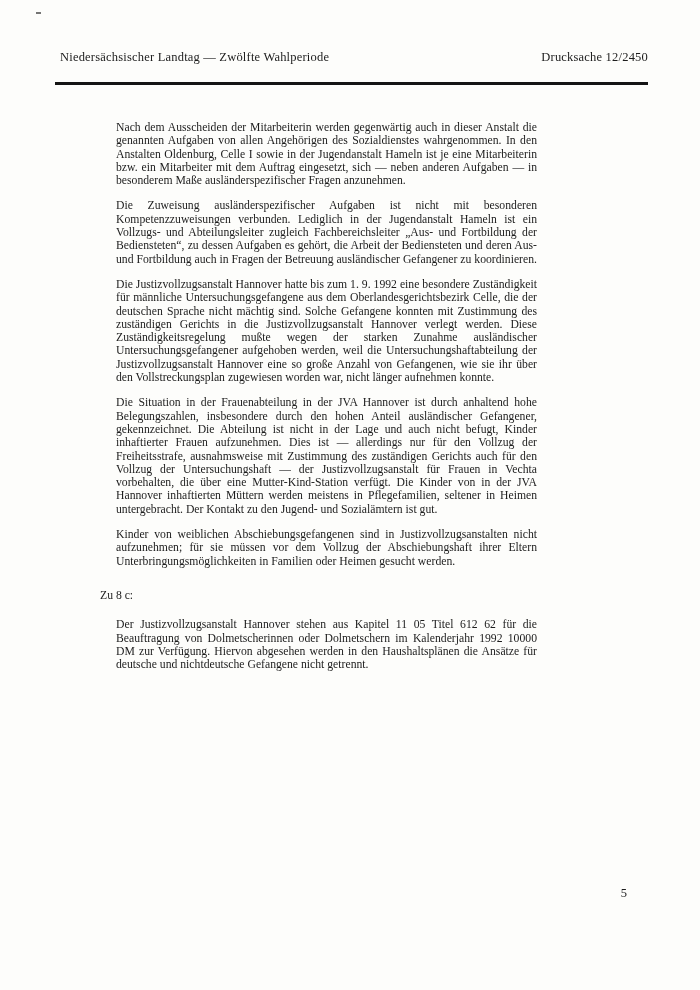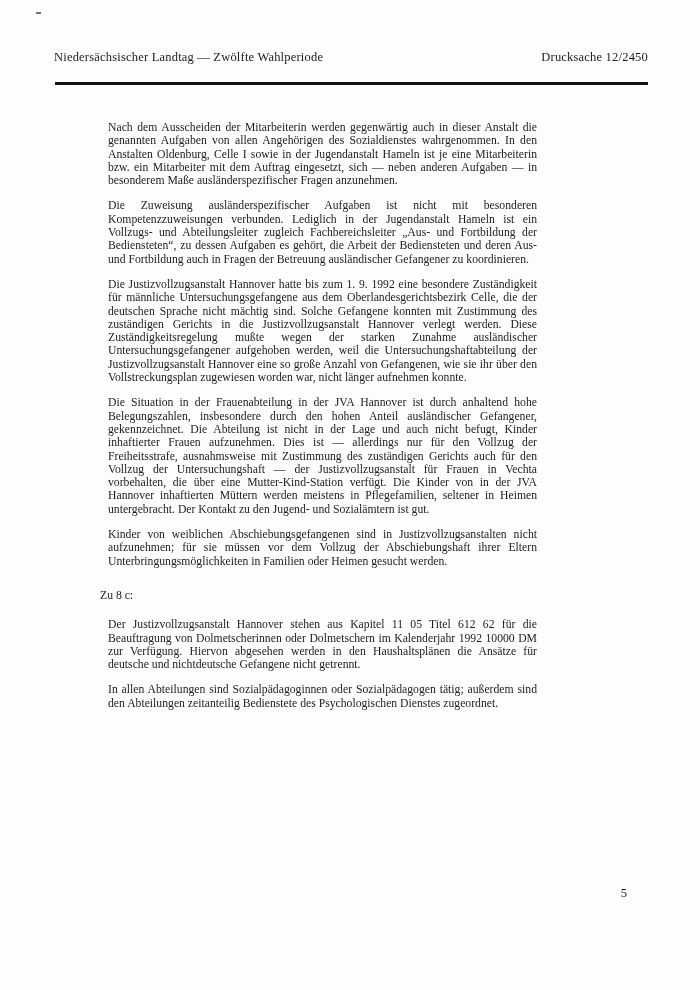--- a/index.html
+++ b/index.html
@@ -13,21 +13,21 @@
     height: 990px;
     margin: 0 auto;
     background: #fdfdfb;
     color: #1c1c1c;
     font-family: "Liberation Serif", "DejaVu Serif", serif;
     overflow: hidden;
   }
   .header-row {
     position: absolute;
     top: 50px;
-    left: 54px;
+    left: 60px;
     right: 52px;
     display: flex;
     justify-content: space-between;
     align-items: flex-start;
     font-size: 12.5px;
     letter-spacing: 0.2px;
   }
   .header-rule {
     position: absolute;
     top: 82px;
@@ -40,21 +40,21 @@
     position: absolute;
     top: 121px;
     left: 100px;
     width: 437px;
     font-size: 11.7px;
     line-height: 13.3px;
     text-align: justify;
     text-justify: inter-word;
   }
   .body-col p {
-    margin: 0 0 12px 8px;
+    margin: 0 0 12px 16px;
   }
   .body-col p.section-heading {
     margin: 21px 0 16px 0;
     text-align: left;
   }
   .page-number {
     position: absolute;
     top: 886px;
     right: 73px;
     font-size: 12.5px;
@@ -84,18 +84,17 @@
   <div class="header-rule"></div>
 
   <div class="body-col">
     <p>Nach dem Ausscheiden der Mitarbeiterin werden gegenwärtig auch in dieser Anstalt die genannten Aufgaben von allen Angehörigen des Sozialdienstes wahrgenommen. In den Anstalten Oldenburg, Celle I sowie in der Jugendanstalt Hameln ist je eine Mitarbeiterin bzw. ein Mitarbeiter mit dem Auftrag eingesetzt, sich — neben anderen Aufgaben — in besonderem Maße ausländerspezifischer Fragen anzunehmen.</p>
     <p>Die Zuweisung ausländerspezifischer Aufgaben ist nicht mit besonderen Kompetenzzuweisungen verbunden. Lediglich in der Jugendanstalt Hameln ist ein Vollzugs- und Abteilungsleiter zugleich Fachbereichsleiter „Aus- und Fortbildung der Bediensteten“, zu dessen Aufgaben es gehört, die Arbeit der Bediensteten und deren Aus- und Fortbildung auch in Fragen der Betreuung ausländischer Gefangener zu koordinieren.</p>
     <p>Die Justizvollzugsanstalt Hannover hatte bis zum 1. 9. 1992 eine besondere Zuständigkeit für männliche Untersuchungsgefangene aus dem Oberlandesgerichtsbezirk Celle, die der deutschen Sprache nicht mächtig sind. Solche Gefangene konnten mit Zustimmung des zuständigen Gerichts in die Justizvollzugsanstalt Hannover verlegt werden. Diese Zuständigkeitsregelung mußte wegen der starken Zunahme ausländischer Untersuchungsgefangener aufgehoben werden, weil die Untersuchungshaftabteilung der Justizvollzugsanstalt Hannover eine so große Anzahl von Gefangenen, wie sie ihr über den Vollstreckungsplan zugewiesen worden war, nicht länger aufnehmen konnte.</p>
     <p>Die Situation in der Frauenabteilung in der JVA Hannover ist durch anhaltend hohe Belegungszahlen, insbesondere durch den hohen Anteil ausländischer Gefangener, gekennzeichnet. Die Abteilung ist nicht in der Lage und auch nicht befugt, Kinder inhaftierter Frauen aufzunehmen. Dies ist — allerdings nur für den Vollzug der Freiheitsstrafe, ausnahmsweise mit Zustimmung des zuständigen Gerichts auch für den Vollzug der Untersuchungshaft — der Justizvollzugsanstalt für Frauen in Vechta vorbehalten, die über eine Mutter-Kind-Station verfügt. Die Kinder von in der JVA Hannover inhaftierten Müttern werden meistens in Pflegefamilien, seltener in Heimen untergebracht. Der Kontakt zu den Jugend- und Sozialämtern ist gut.</p>
     <p>Kinder von weiblichen Abschiebungsgefangenen sind in Justizvollzugsanstalten nicht aufzunehmen; für sie müssen vor dem Vollzug der Abschiebungshaft ihrer Eltern Unterbringungsmöglichkeiten in Familien oder Heimen gesucht werden.</p>
     <p class="section-heading">Zu 8 c:</p>
     <p>Der Justizvollzugsanstalt Hannover stehen aus Kapitel 11 05 Titel 612 62 für die Beauftragung von Dolmetscherinnen oder Dolmetschern im Kalenderjahr 1992 10000 DM zur Verfügung. Hiervon abgesehen werden in den Haushaltsplänen die Ansätze für deutsche und nichtdeutsche Gefangene nicht getrennt.</p>
-    <p>In allen Abteilungen sind Sozialpädagoginnen oder Sozialpädagogen tätig; außerdem sind den Abteilungen zeitanteilig Bedienstete des Psychologischen Dienstes zugeordnet.</p>
   </div>
 
   <div class="page-number">5</div>
 
 </div>
 
 </body></html>

